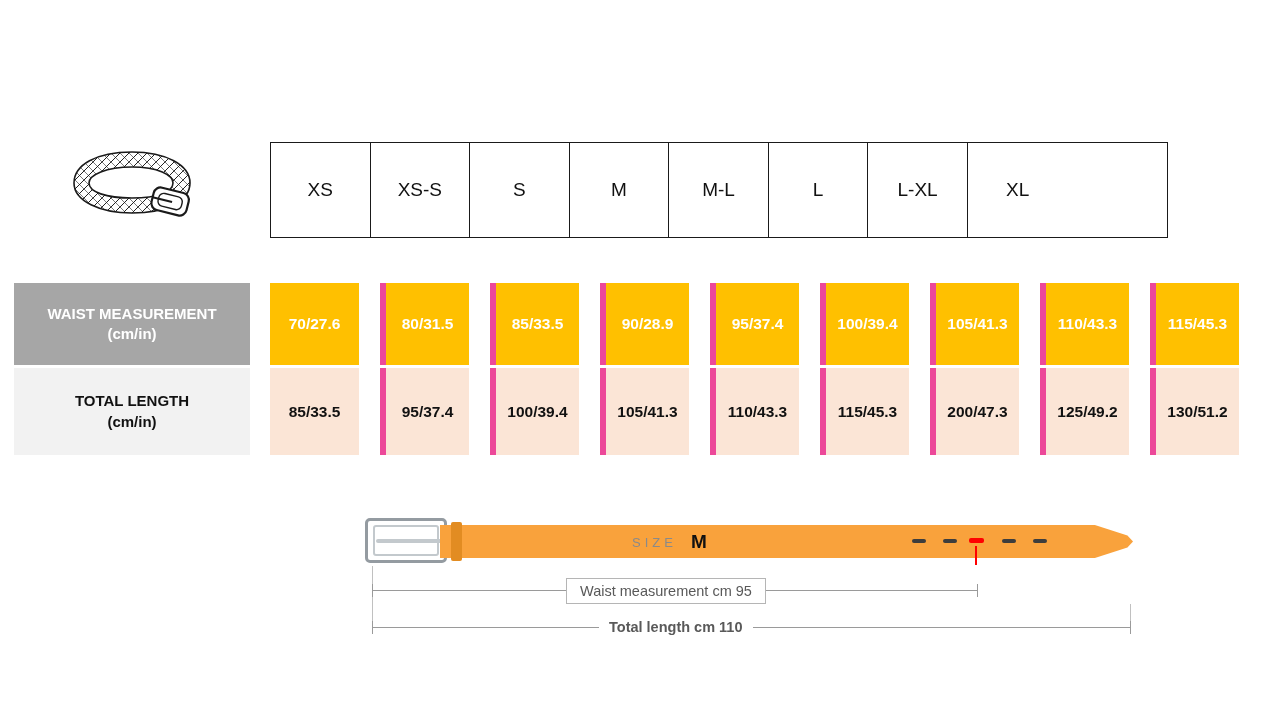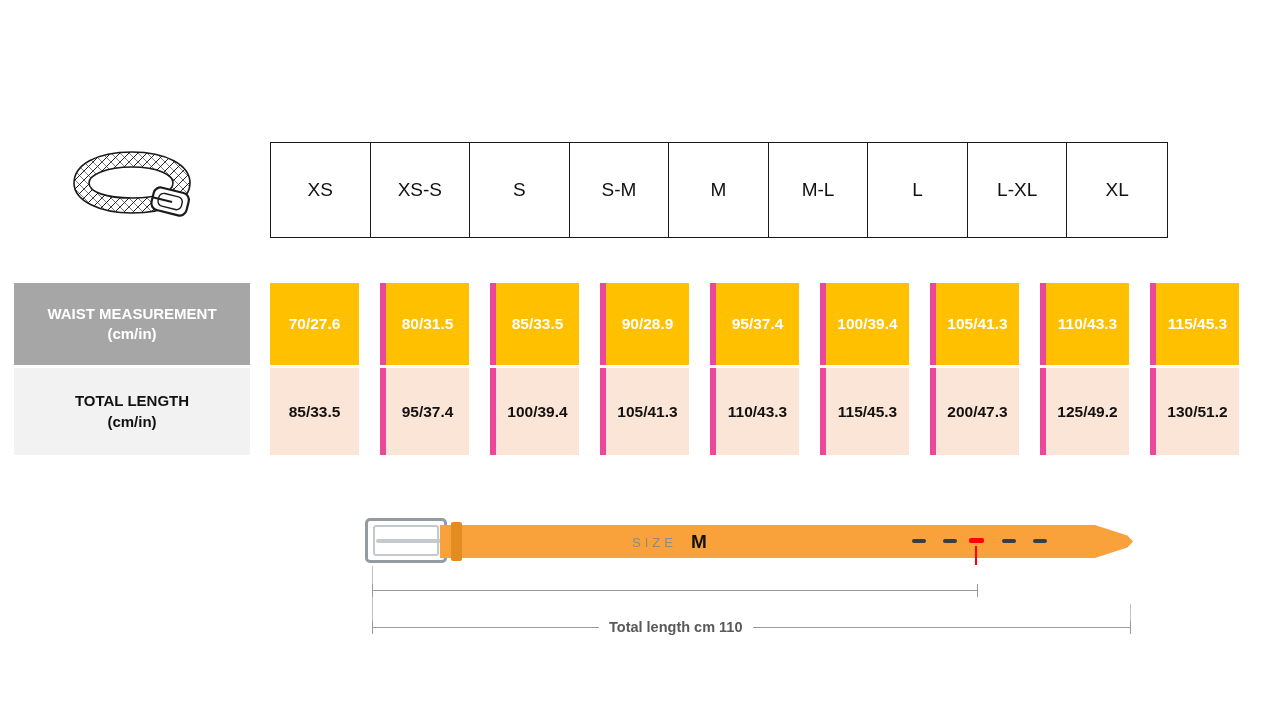--- a/index.html
+++ b/index.html
@@ -83,21 +83,20 @@
         <rect x="92" y="51" width="24" height="13" rx="5" fill="#ffffff" stroke="#1a1a1a" stroke-width="1.4"></rect>
         <line x1="86" y1="57.5" x2="106" y2="57.5" stroke="#1a1a1a" stroke-width="2"></line>
       </g>
     </svg>
   </div>
 
   <div class="size-header">
     <div class="cell">XS</div>
     <div class="cell">XS-S</div>
     <div class="cell">S</div>
-    <div class="cell">S-M</div>
     <div class="cell">M</div>
     <div class="cell">M-L</div>
     <div class="cell">L</div>
     <div class="cell">L-XL</div>
     <div class="cell">XL</div>
   </div>
 
   <div class="row-label waist-label">
     <span>WAIST MEASUREMENT</span>
     <span>(cm/in)</span>
@@ -146,20 +145,21 @@
   <span class="hole" style="left:943px"></span>
   <span class="hole red" style="left:969px"></span>
   <span class="hole" style="left:1002px"></span>
   <span class="hole" style="left:1033px"></span>
   <div class="red-tick"></div>
 
   <div class="ext-line" style="left:372px; top:566px; height:67px;"></div>
   <div class="dim-line" style="left:373px; top:590px; width:604px;"></div>
   <div class="dim-tick" style="left:372px; top:584px; height:13px;"></div>
   <div class="dim-tick" style="left:977px; top:584px; height:13px;"></div>
+  <div class="waist-box">Waist measurement cm 95</div>
 
   <div class="dim-line" style="left:373px; top:627px; width:758px;"></div>
   <div class="dim-tick" style="left:372px; top:621px; height:13px;"></div>
   <div class="dim-tick" style="left:1130px; top:621px; height:13px;"></div>
   <div class="ext-line" style="left:1130px; top:604px; height:17px;"></div>
   <div class="total-text">Total length cm 110</div>
 
 </div>
 
 </body></html>

